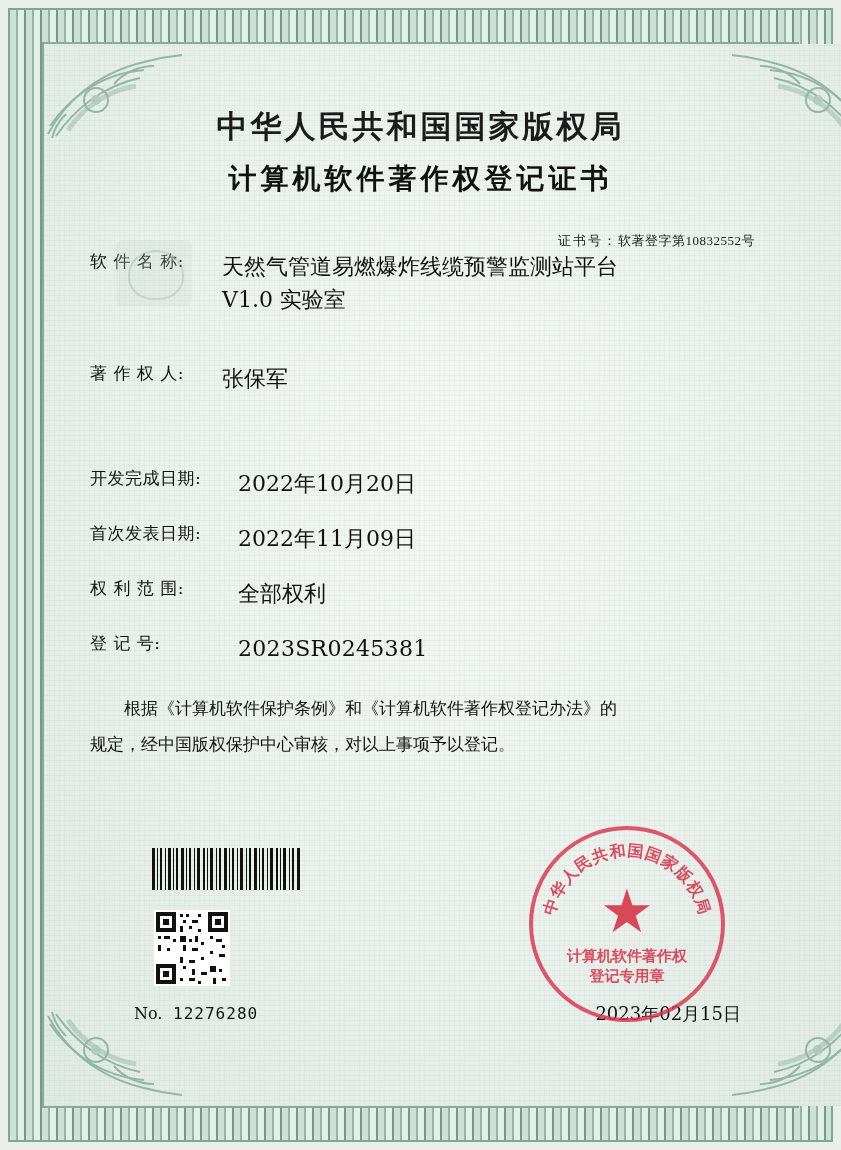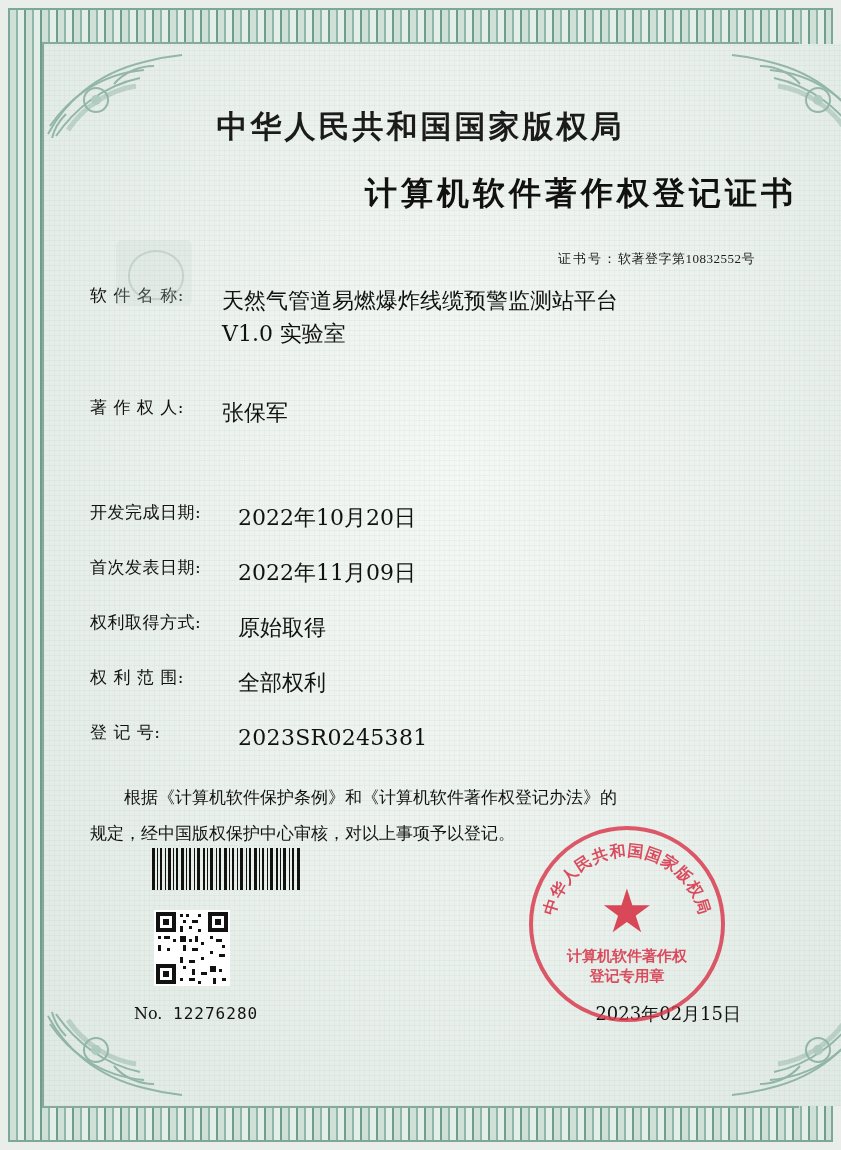--- a/index.html
+++ b/index.html
@@ -72,26 +72,26 @@
   .title-cn {
     text-align: center;
     font-size: 31px;
     letter-spacing: 3px;
     font-weight: bold;
     color: #1b1b1b;
     margin-top: 62px;
     font-family: "DejaVu Serif", "Liberation Serif", serif;
   }
   .title-main {
-    text-align: right;
-    font-size: 32px;
+    text-align: center;
+    font-size: 28px;
     letter-spacing: 4px;
     font-weight: bold;
     color: #111111;
-    margin-top: 24px;
+    margin-top: 12px;
     font-family: "DejaVu Serif", "Liberation Serif", serif;
   }
   .cert-no {
     text-align: right;
     padding-right: 42px;
     margin-top: 34px;
     font-size: 13px;
     color: #1b1b1b;
     letter-spacing: 0.5px;
   }
@@ -107,21 +107,20 @@
   }
   .emblem .inner {
     position: absolute;
     left: 12px; top: 10px;
     width: 52px; height: 46px;
     border: 2px solid rgba(120,150,138,0.5);
     border-radius: 50% 50% 45% 45%;
   }
 
   .fields {
-    margin-top: 16px;
     padding-left: 46px;
   }
   .frow {
     display: flex;
     align-items: flex-start;
     margin-bottom: 6px;
     font-size: 17px;
     color: #111;
   }
   .flabel {
@@ -339,24 +338,20 @@
         <div class="frow row-date">
           <div class="flabel">开发完成日期:</div>
           <div class="fvalue">2022年10月20日</div>
         </div>
 
         <div class="frow row-date">
           <div class="flabel">首次发表日期:</div>
           <div class="fvalue">2022年11月09日</div>
         </div>
 
-        <div class="frow row-date">
-          <div class="flabel">权利取得方式:</div>
-          <div class="fvalue">原始取得</div>
-        </div>
 
         <div class="frow row-date">
           <div class="flabel">权 利 范 围:</div>
           <div class="fvalue">全部权利</div>
         </div>
 
         <div class="frow row-date">
           <div class="flabel">登  记  号:</div>
           <div class="fvalue mono-ish">2023SR0245381</div>
         </div>

